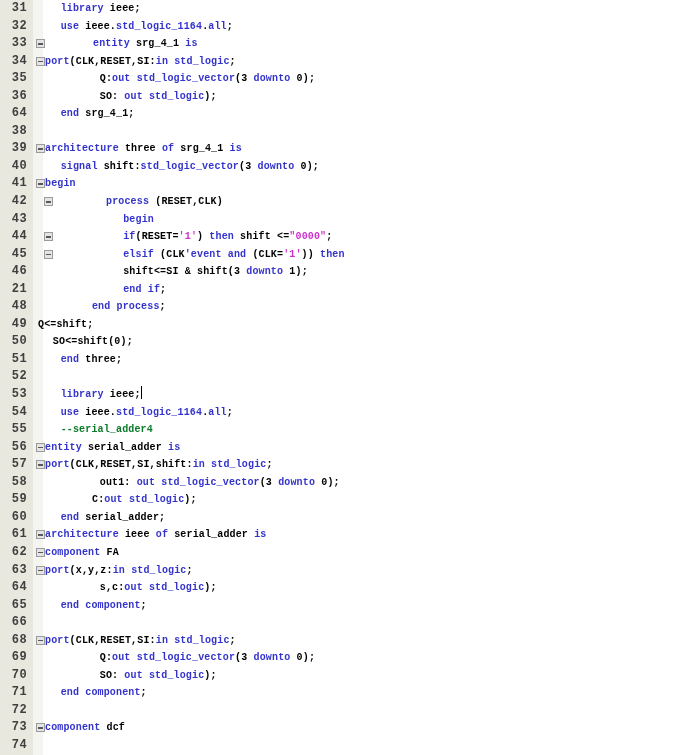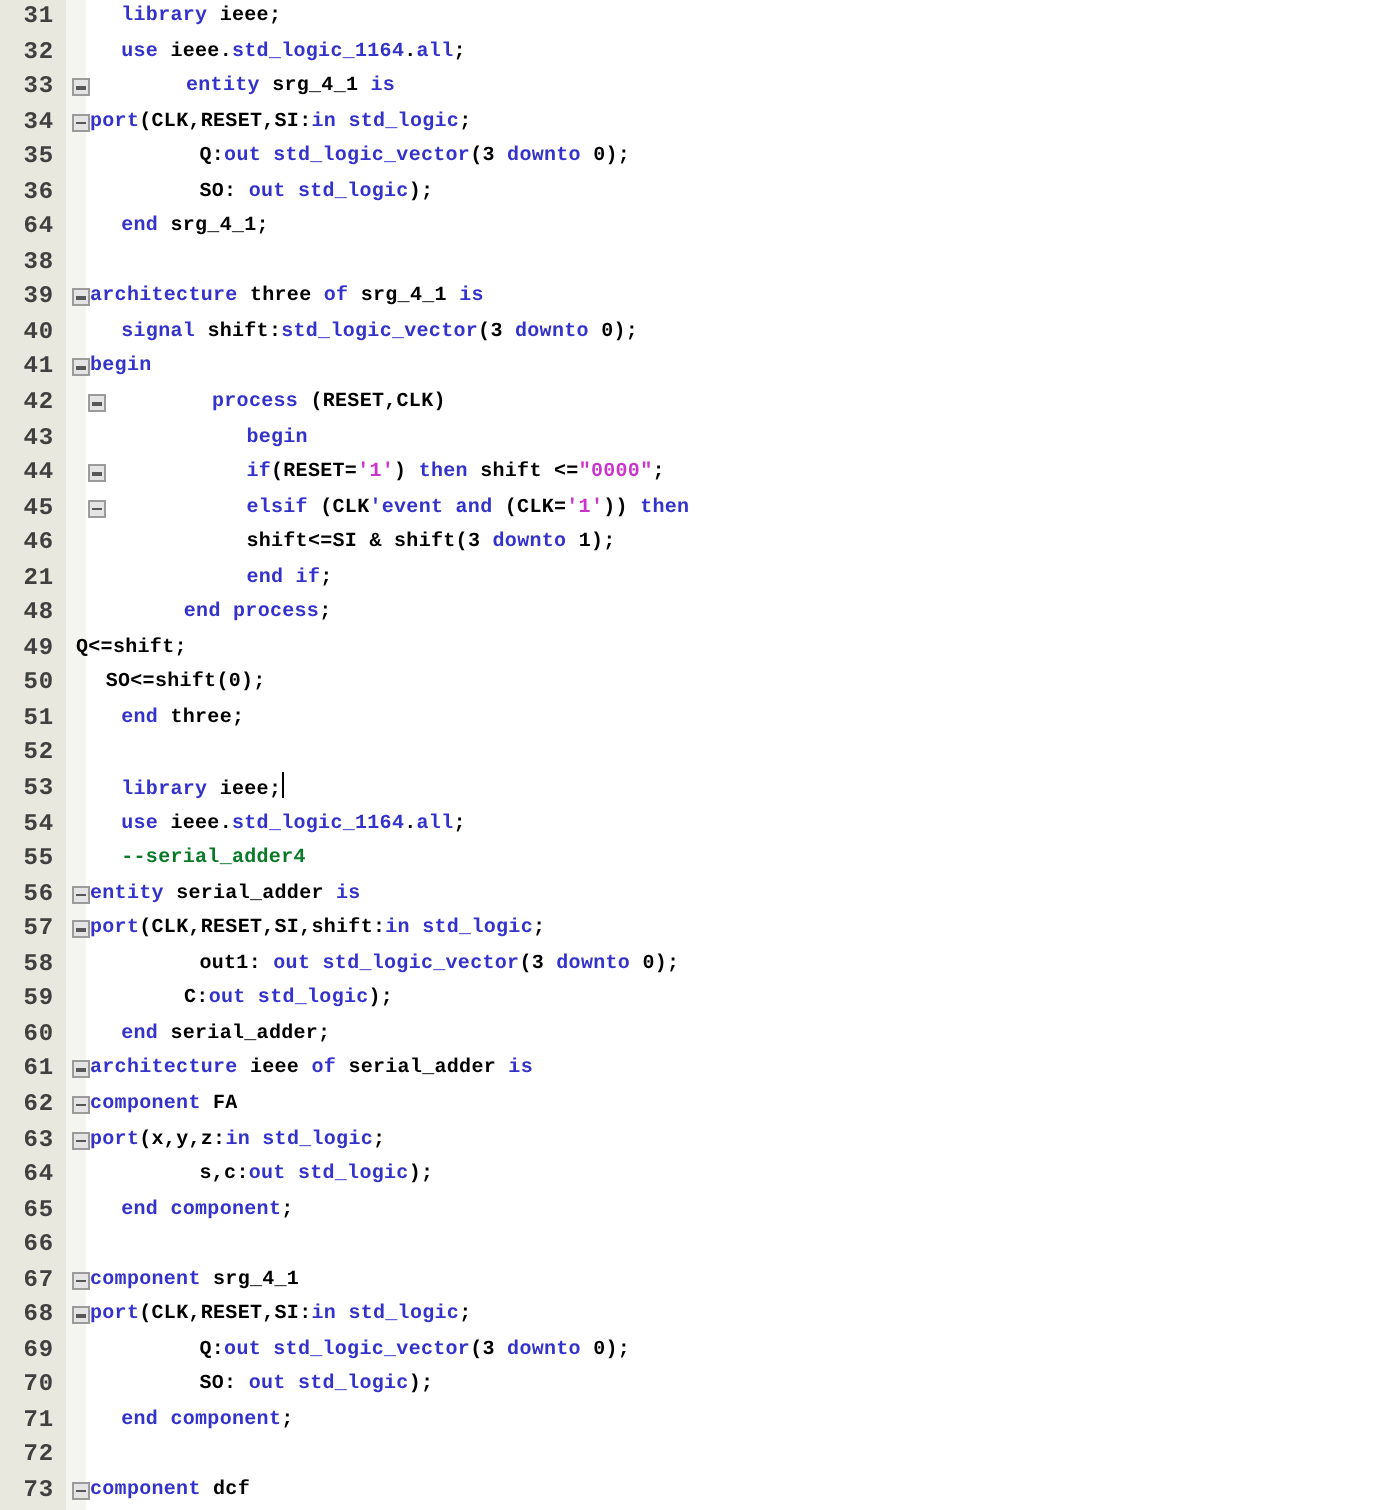--- a/index.html
+++ b/index.html
@@ -156,21 +156,20 @@
       <div class="row"><div class="lineno">57</div><div class="fold d0"></div><div class="code" style="left: 45px;"><span class="kw">port</span><span class="pun">(</span><span class="id">CLK,RESET,SI,shift</span><span class="pun">:</span><span class="kw">in</span><span class="pun"> </span><span class="kw">std_logic</span><span class="pun">;</span></div></div>
       <div class="row"><div class="lineno">58</div><div class="code" style="left: 99.74px;"><span class="id">out1</span><span class="pun">: </span><span class="kw">out</span><span class="pun"> </span><span class="kw">std_logic_vector</span><span class="pun">(</span><span class="id">3</span><span class="pun"> </span><span class="kw">downto</span><span class="pun"> </span><span class="id">0</span><span class="pun">);</span></div></div>
       <div class="row"><div class="lineno">59</div><div class="code" style="left: 92px;"><span class="id">C</span><span class="pun">:</span><span class="kw">out</span><span class="pun"> </span><span class="kw">std_logic</span><span class="pun">);</span></div></div>
       <div class="row"><div class="lineno">60</div><div class="code" style="left: 60.64px;"><span class="kw">end</span><span class="pun"> </span><span class="id">serial_adder</span><span class="pun">;</span></div></div>
       <div class="row"><div class="lineno">61</div><div class="fold d0"></div><div class="code" style="left: 45px;"><span class="kw">architecture</span><span class="pun"> </span><span class="id">ieee</span><span class="pun"> </span><span class="kw">of</span><span class="pun"> </span><span class="id">serial_adder</span><span class="pun"> </span><span class="kw">is</span></div></div>
       <div class="row"><div class="lineno">62</div><div class="fold d0"></div><div class="code" style="left: 45px;"><span class="kw">component</span><span class="pun"> </span><span class="id">FA</span></div></div>
       <div class="row"><div class="lineno">63</div><div class="fold d0"></div><div class="code" style="left: 45px;"><span class="kw">port</span><span class="pun">(</span><span class="id">x,y,z</span><span class="pun">:</span><span class="kw">in</span><span class="pun"> </span><span class="kw">std_logic</span><span class="pun">;</span></div></div>
       <div class="row"><div class="lineno">64</div><div class="code" style="left: 99.74px;"><span class="id">s,c</span><span class="pun">:</span><span class="kw">out</span><span class="pun"> </span><span class="kw">std_logic</span><span class="pun">);</span></div></div>
       <div class="row"><div class="lineno">65</div><div class="code" style="left: 60.64px;"><span class="kw">end</span><span class="pun"> </span><span class="kw">component</span><span class="pun">;</span></div></div>
       <div class="row"><div class="lineno">66</div><div class="code" style="left: 45px;"></div></div>
-      <div class="row"><div class="lineno">67</div><div class="fold d0"></div><div class="code" style="left: 45px;"><span class="kw">component</span><span class="pun"> </span><span class="id">srg_4_1</span></div></div>
       <div class="row"><div class="lineno">68</div><div class="fold d0"></div><div class="code" style="left: 45px;"><span class="kw">port</span><span class="pun">(</span><span class="id">CLK,RESET,SI</span><span class="pun">:</span><span class="kw">in</span><span class="pun"> </span><span class="kw">std_logic</span><span class="pun">;</span></div></div>
       <div class="row"><div class="lineno">69</div><div class="code" style="left: 99.74px;"><span class="id">Q</span><span class="pun">:</span><span class="kw">out</span><span class="pun"> </span><span class="kw">std_logic_vector</span><span class="pun">(</span><span class="id">3</span><span class="pun"> </span><span class="kw">downto</span><span class="pun"> </span><span class="id">0</span><span class="pun">);</span></div></div>
       <div class="row"><div class="lineno">70</div><div class="code" style="left: 99.74px;"><span class="id">SO</span><span class="pun">: </span><span class="kw">out</span><span class="pun"> </span><span class="kw">std_logic</span><span class="pun">);</span></div></div>
       <div class="row"><div class="lineno">71</div><div class="code" style="left: 60.64px;"><span class="kw">end</span><span class="pun"> </span><span class="kw">component</span><span class="pun">;</span></div></div>
       <div class="row"><div class="lineno">72</div><div class="code" style="left: 45px;"></div></div>
       <div class="row"><div class="lineno">73</div><div class="fold d0"></div><div class="code" style="left: 45px;"><span class="kw">component</span><span class="pun"> </span><span class="id">dcf</span></div></div>
       <div class="row"><div class="lineno">74</div><div class="code" style="left: 45px;"></div></div>
     </div>
 </div>
 

